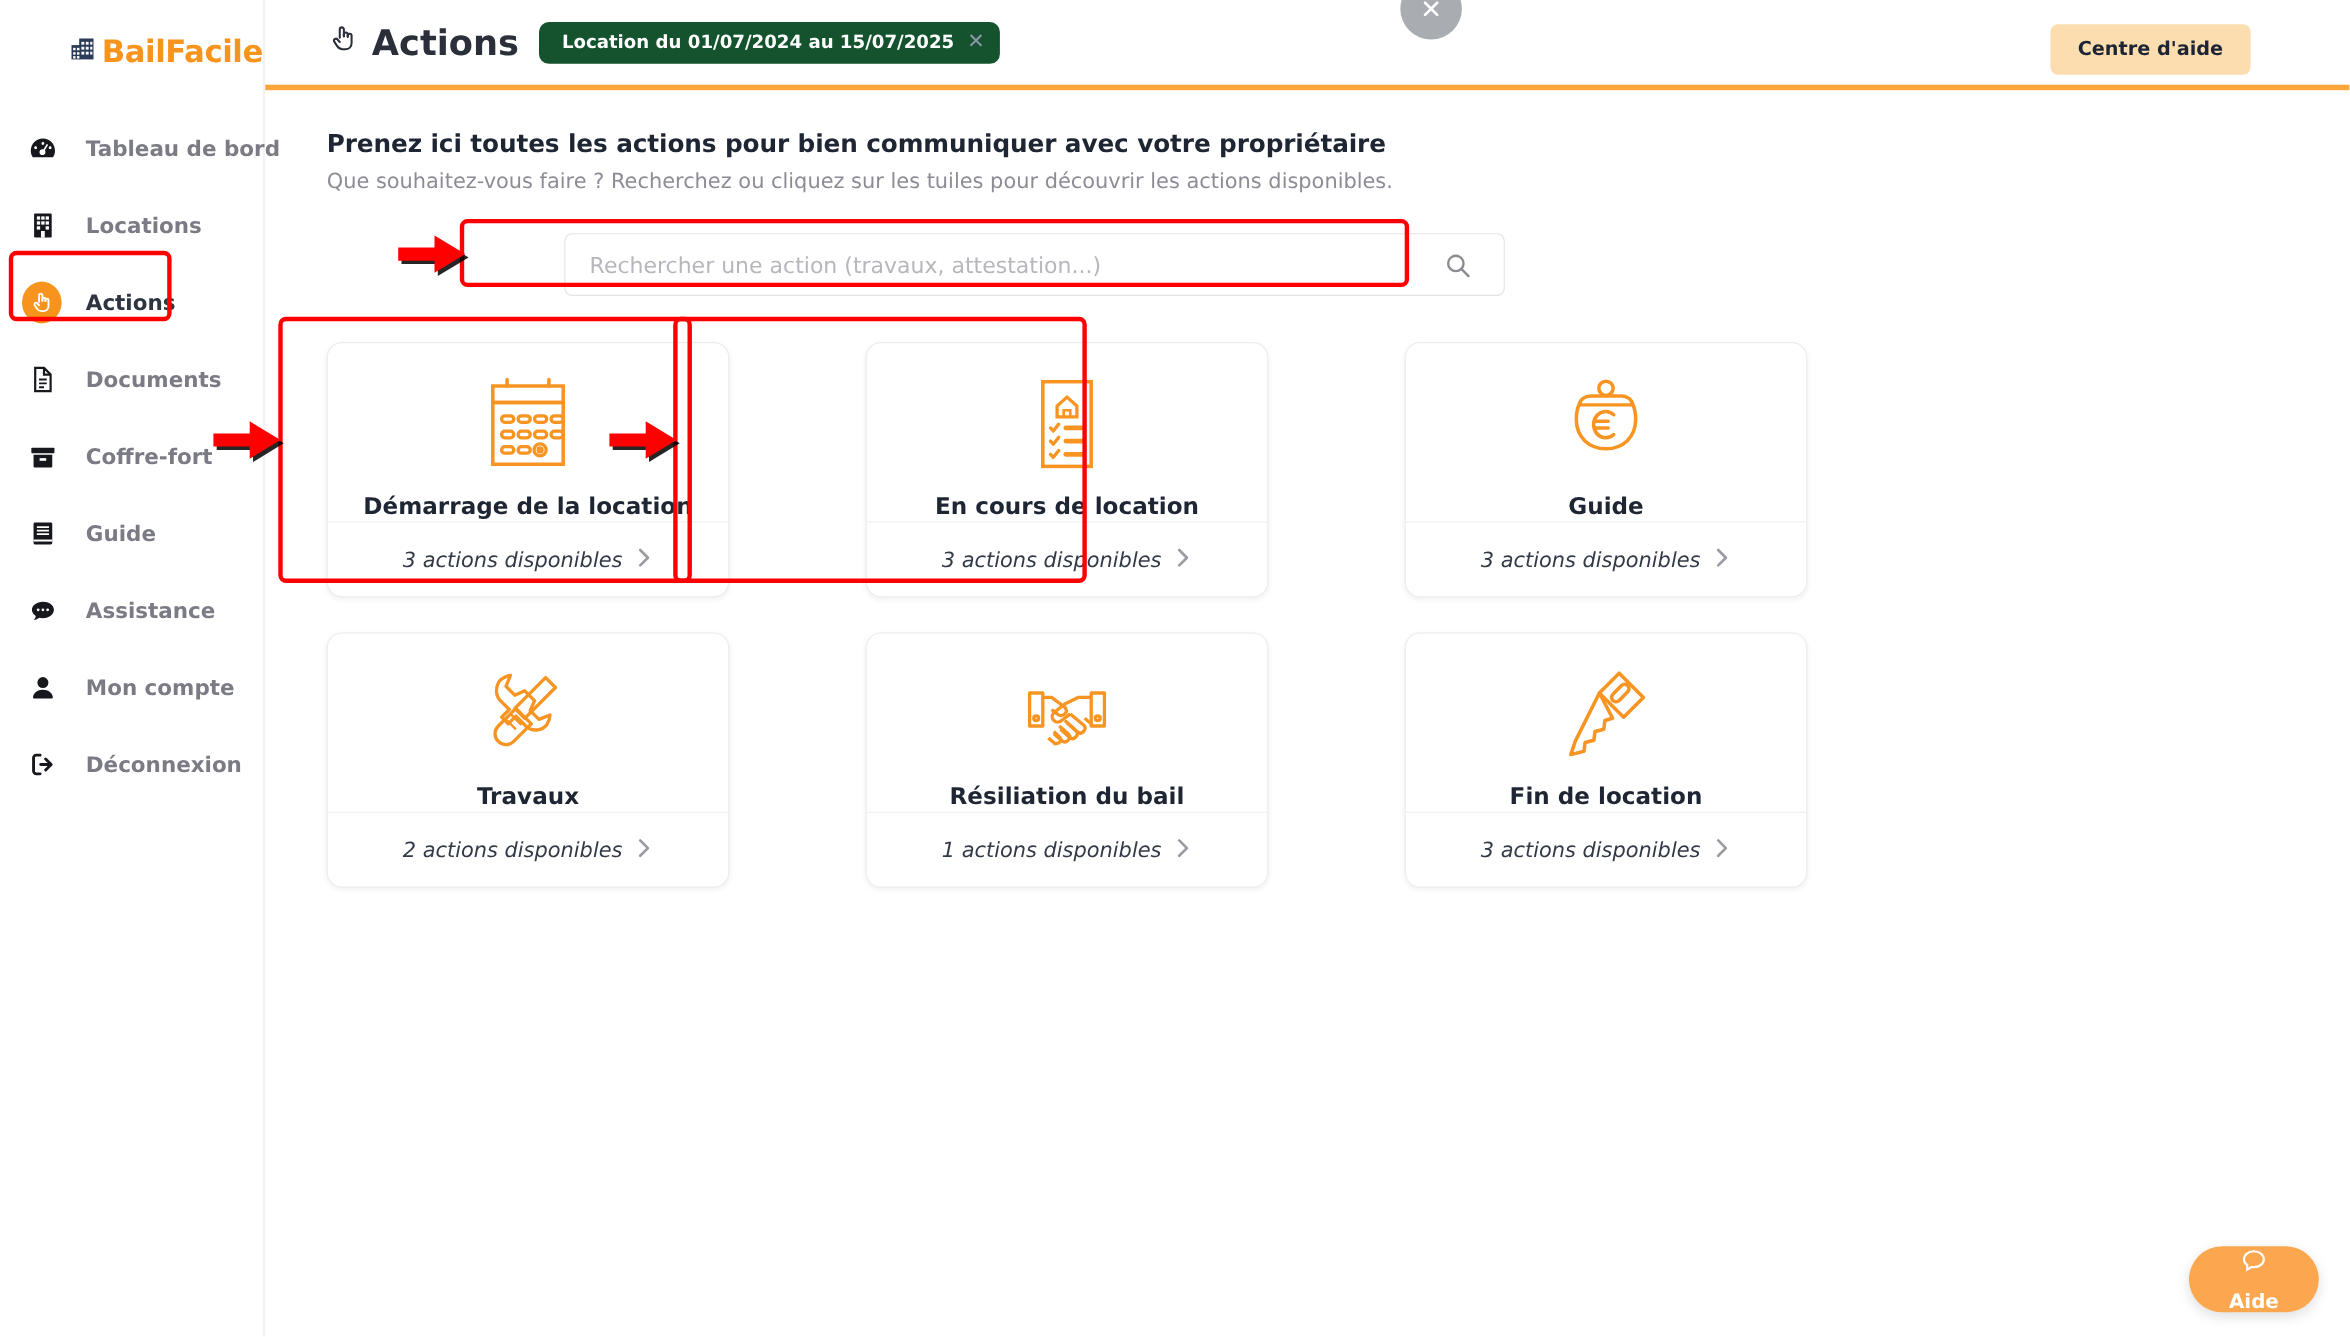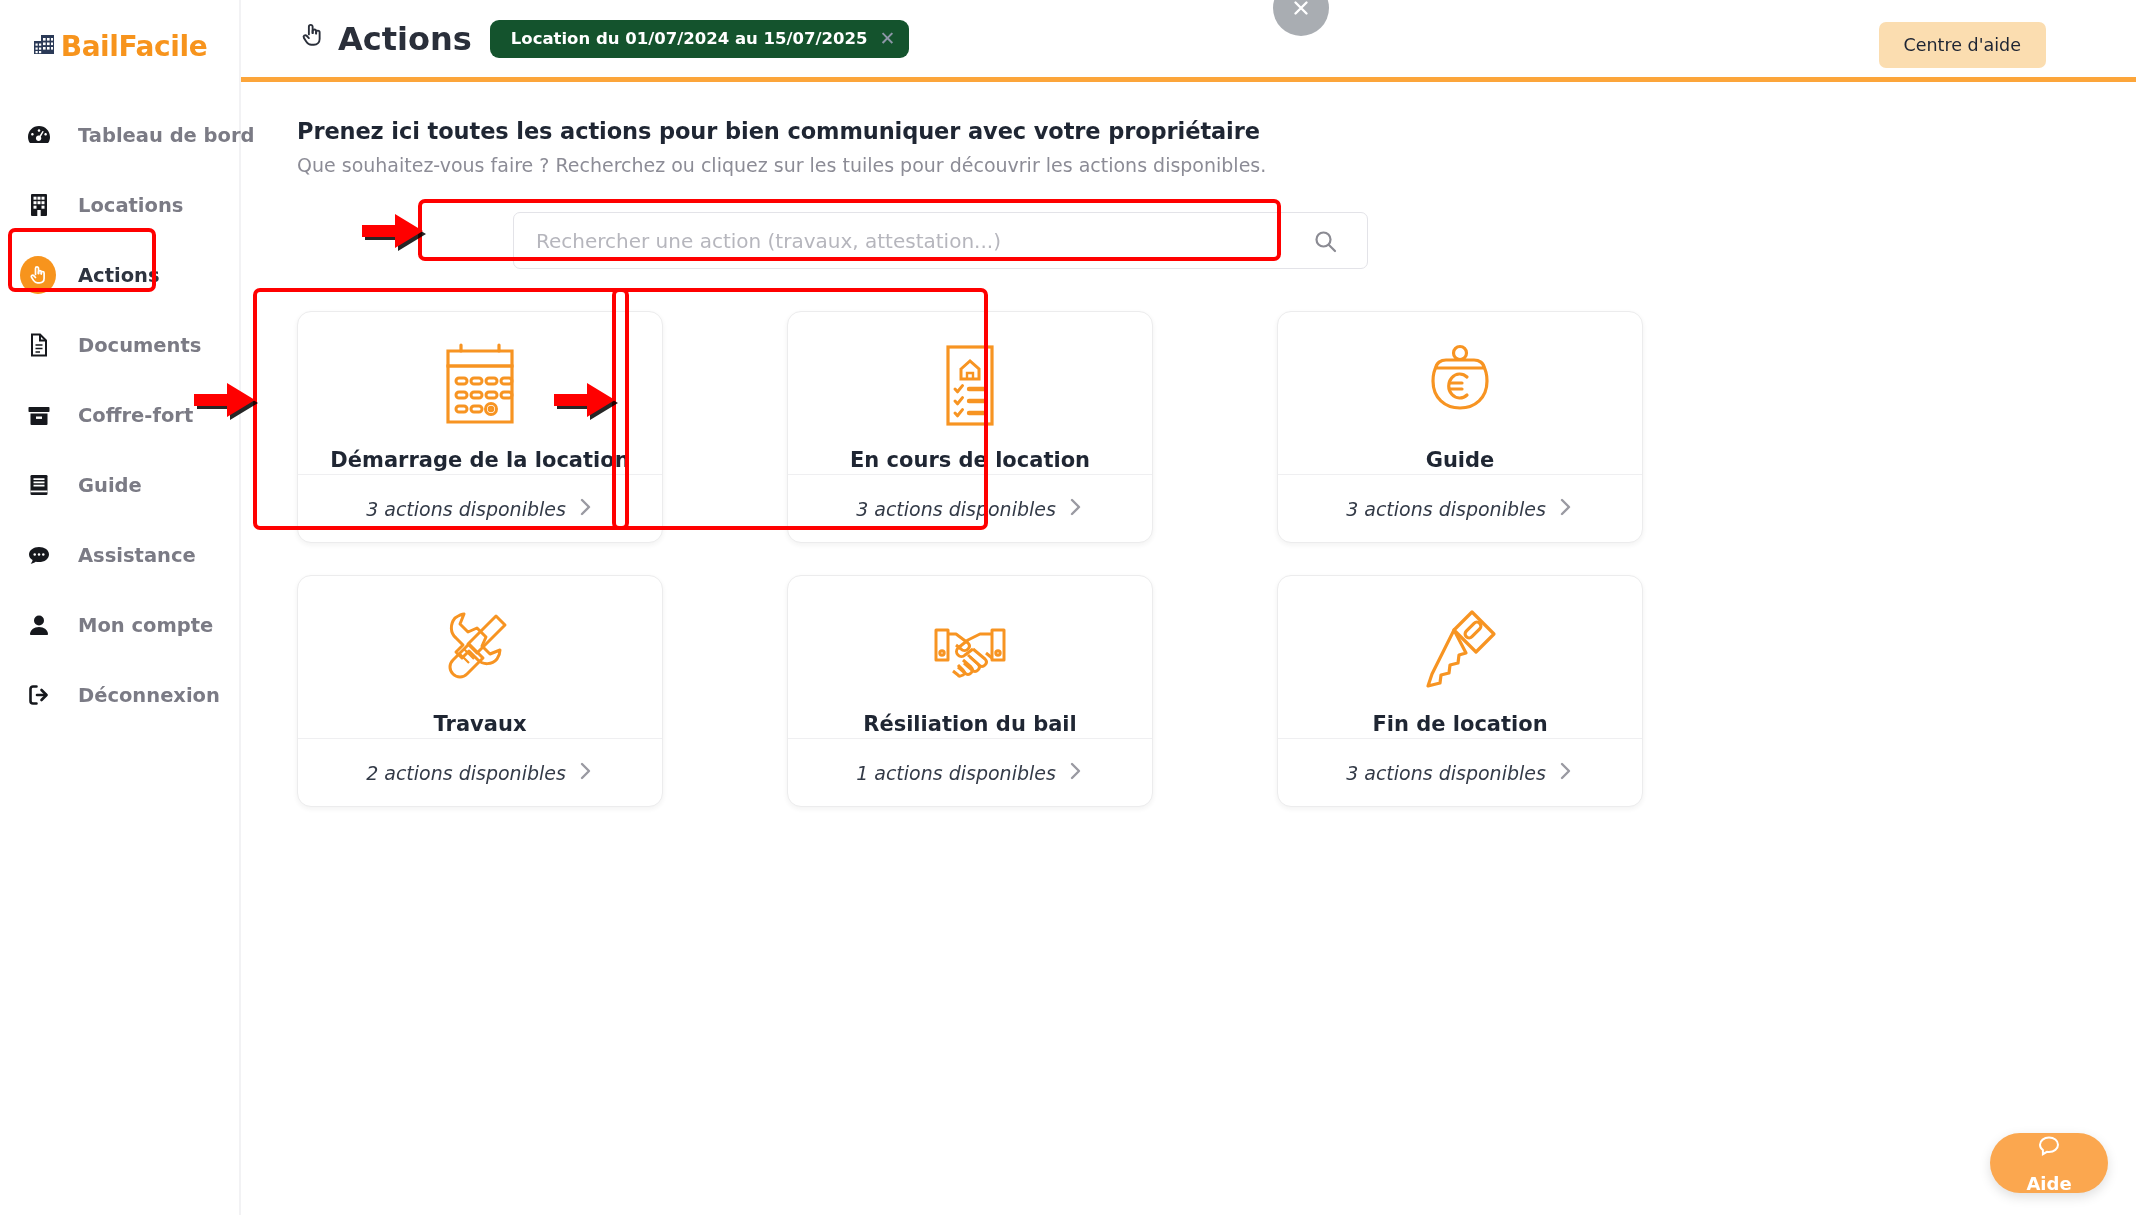--- a/index.html
+++ b/index.html
@@ -15,21 +15,21 @@
   .sidebar {
     width: 241px; height: 100%;
     background: #ffffff;
     border-right: 2px solid #f2f2f4;
     flex: 0 0 241px;
     position: relative;
     z-index: 5;
   }
   .brand {
     height: 92px;
-    display: flex; align-items: center; justify-content: center;
+    display: flex; align-items: center; justify-content: flex-end;
     gap: 3px;
   }
   .brand-logo-mark { display: block; }
   .brand-text {
     font-size: 28px; font-weight: bold; color: #f7941d;
     letter-spacing: -0.4px;
   }
   .nav { padding-top: 8px; }
   .nav-item {
     height: 70px;
@@ -86,21 +86,21 @@
   }
   .badge-close {
     color: #8e97a8; font-size: 19px; font-weight: bold;
     line-height: 1; cursor: pointer;
   }
   .help-center-btn {
     position: absolute; right: 90px; top: 22px;
     background: #fbddb0; color: #1d2433;
     border: none; border-radius: 7px;
     font-family: inherit;
-    font-size: 17.5px; font-weight: normal;
+    font-size: 17.5px; font-weight: bold;
     padding: 13px 25px;
     cursor: pointer;
   }
   .modal-close {
     position: absolute; left: 1032px; top: -20px;
     width: 56px; height: 56px; border-radius: 50%;
     background: #a9adb2;
     display: flex; align-items: center; justify-content: center;
     cursor: pointer; z-index: 40;
   }

